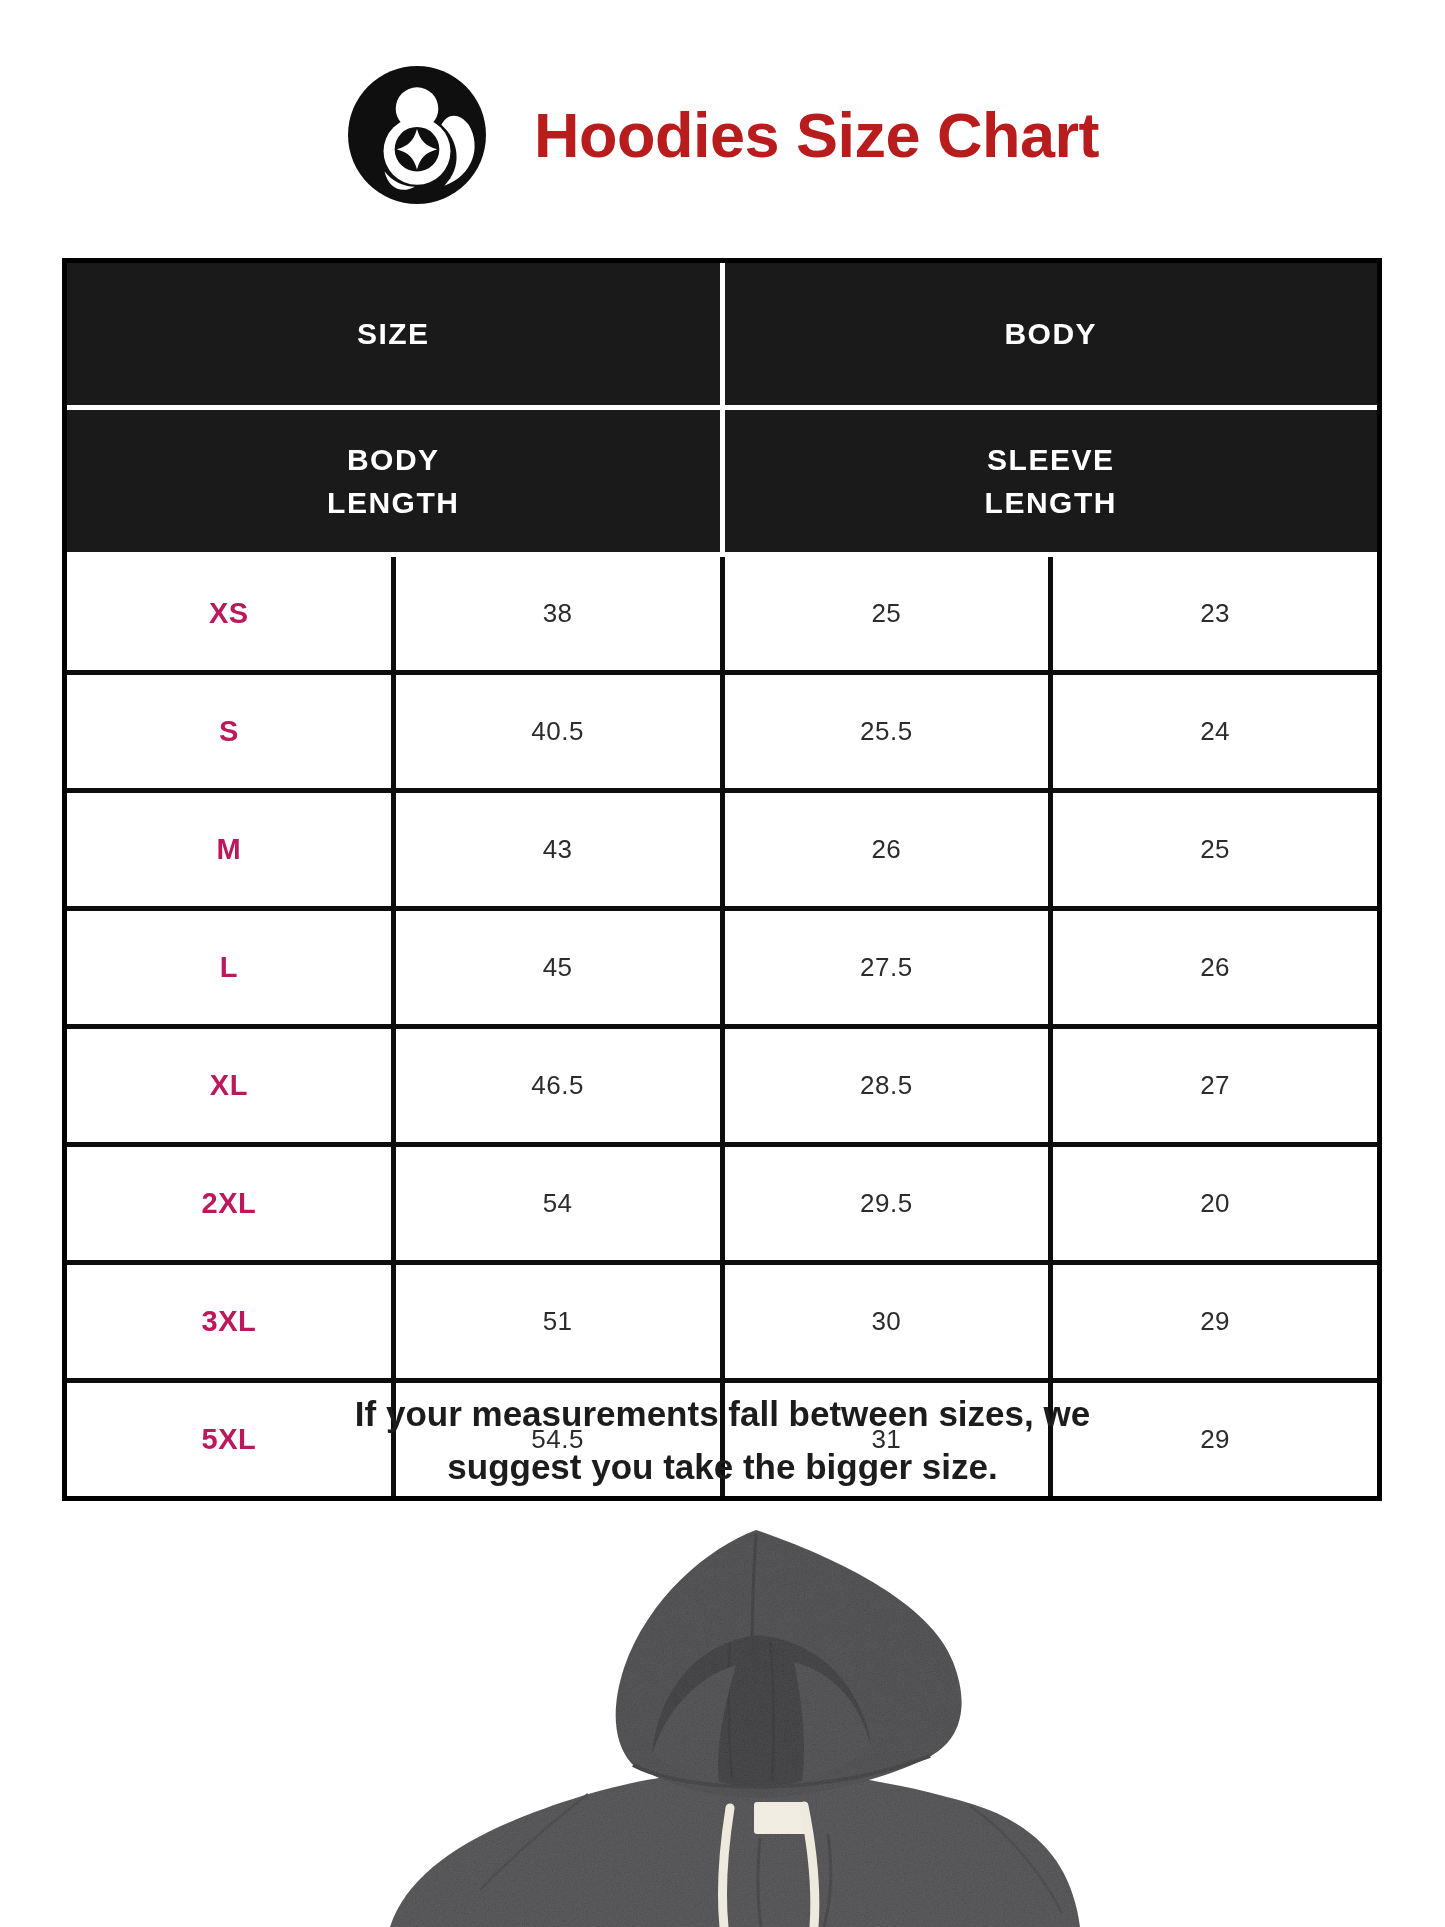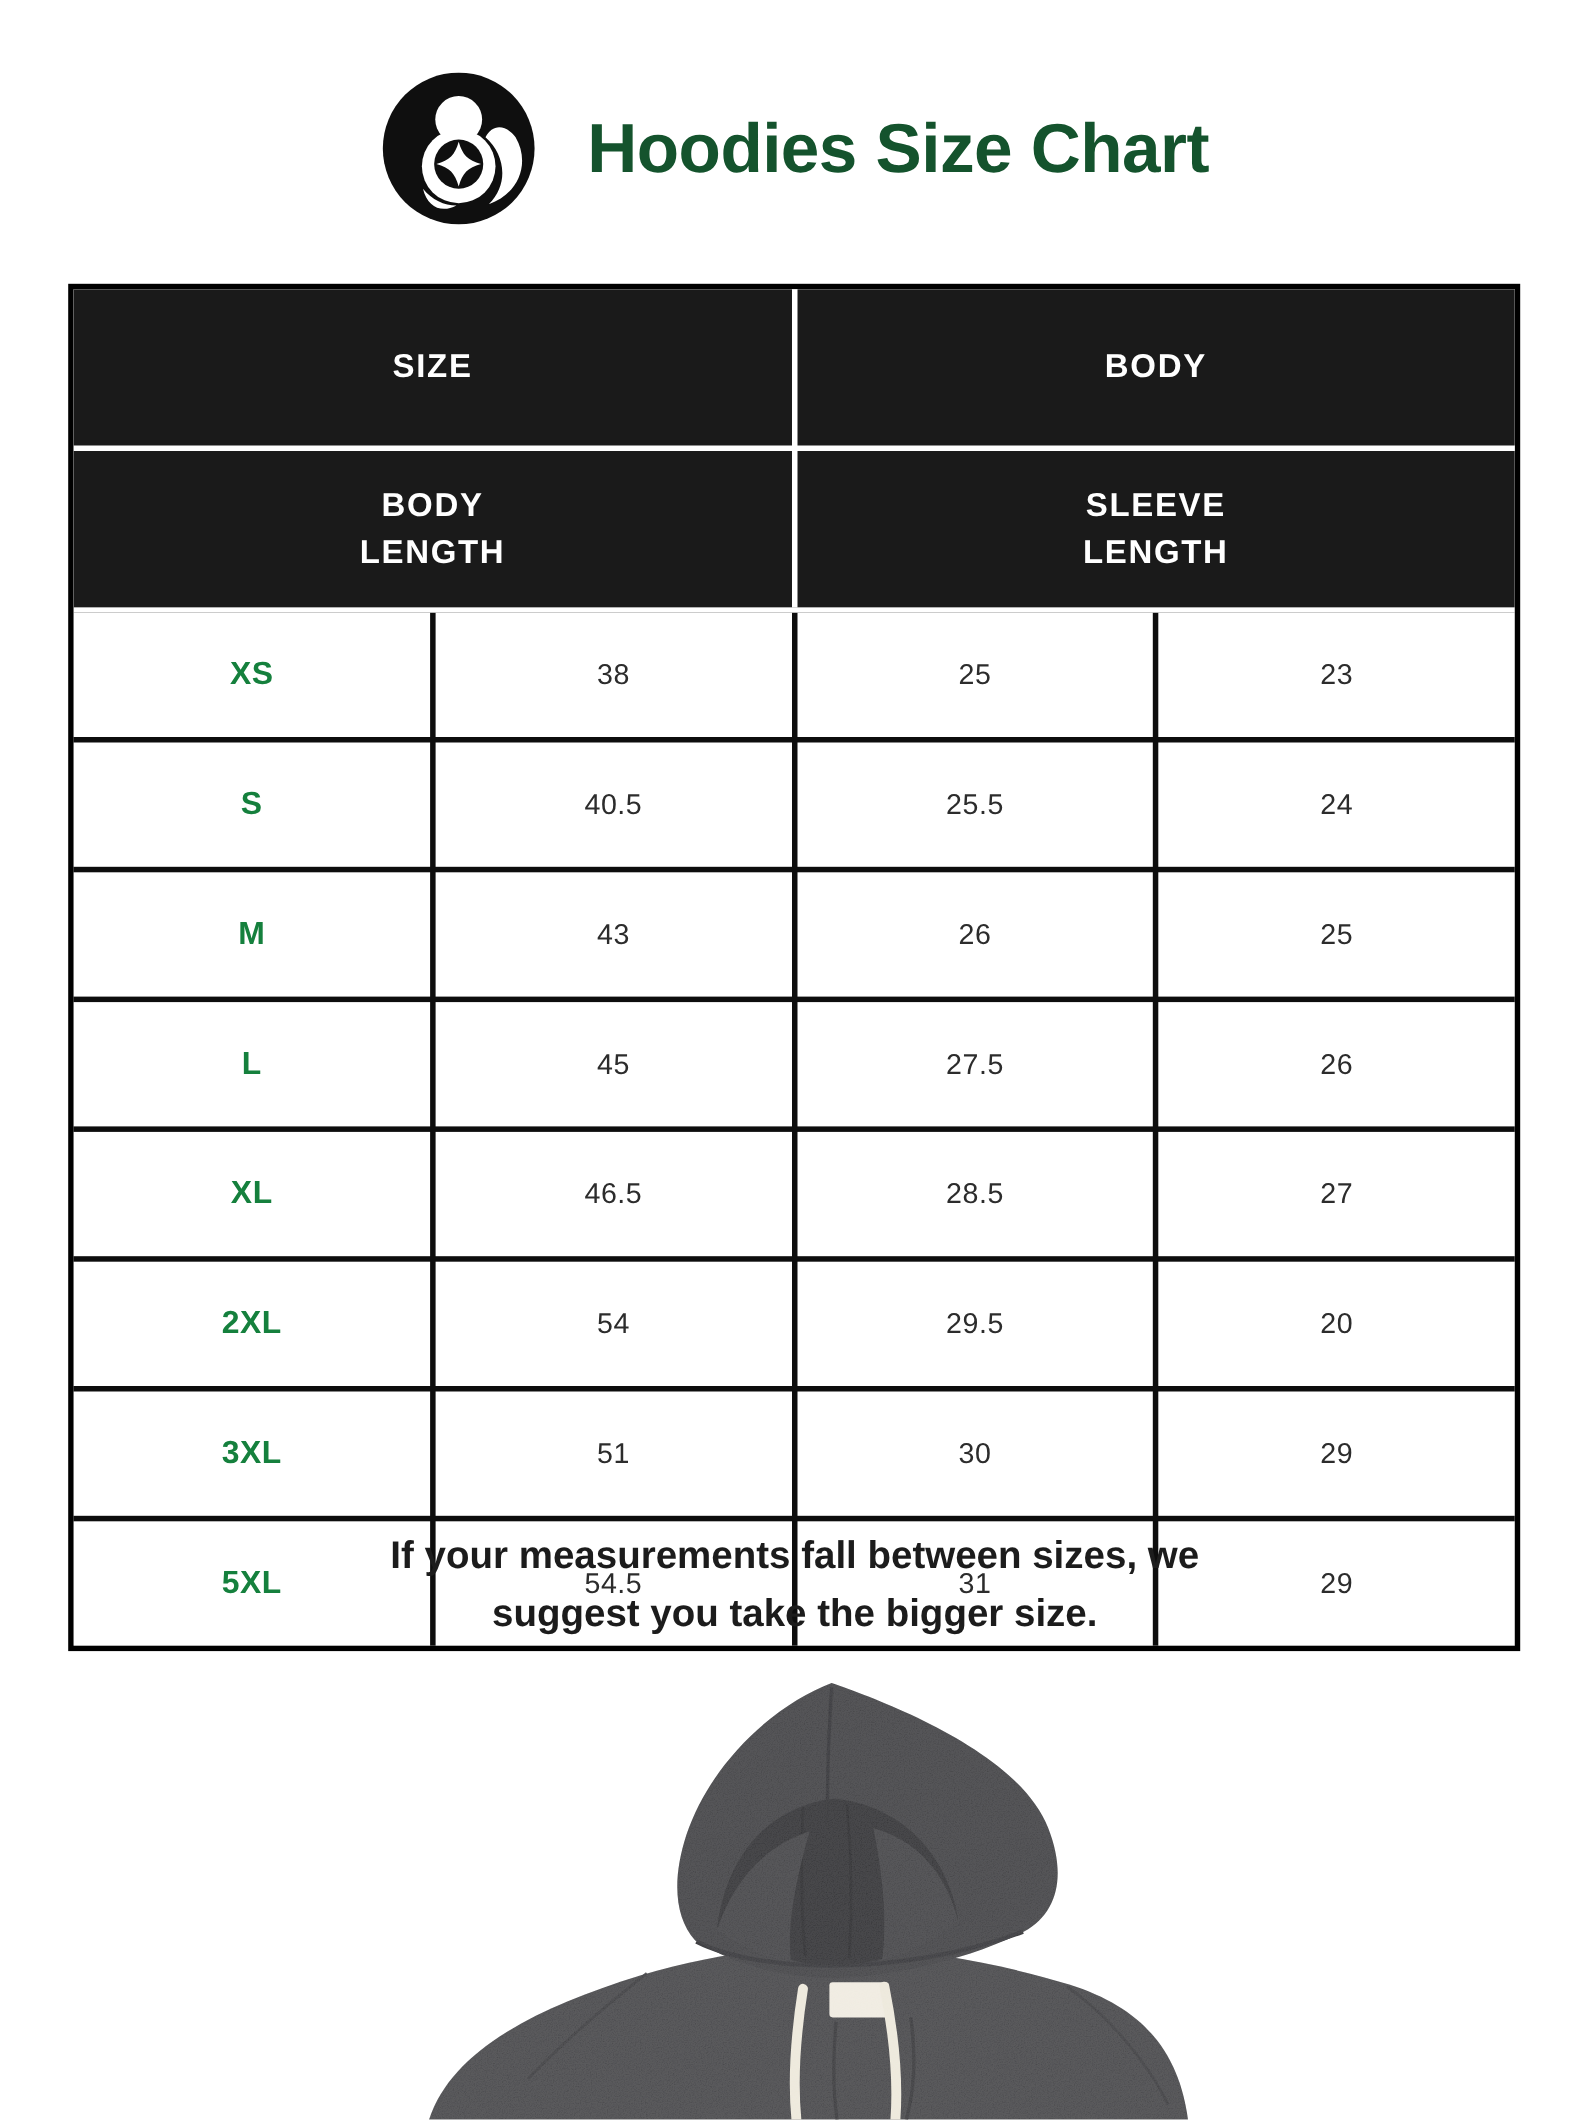--- a/index.html
+++ b/index.html
@@ -13,21 +13,21 @@
   .page{position:absolute;inset:0;}
 
   
   .brand-header{
     position:absolute;left:0;top:55px;width:100%;height:160px;
     display:flex;align-items:center;justify-content:center;gap:46px;
   }
   .logo-svg{width:142px;height:142px;flex:0 0 auto;}
   .page-title{
     font-size:63px;font-weight:800;letter-spacing:-0.5px;
-    color:#14532d;margin:0;white-space:nowrap;
+    color:#b91c1c;margin:0;white-space:nowrap;
   }
 
   
   .size-table{
     position:absolute;left:62px;top:258px;width:1320px;
     border:5px solid #000;background:#ffffff;box-sizing:border-box;
   }
   .thead{
     display:grid;grid-template-columns:repeat(2,1fr);gap:5px;
     background:#ffffff;
@@ -39,21 +39,21 @@
   }
   .hcell .wrap2{display:inline-block;max-width:175px;}
   .tbody{
     display:grid;grid-template-columns:repeat(4,1fr);gap:5px;
     background:#0d0d0d;border-top:5px solid #ffffff;
   }
   .cell{
     background:#ffffff;height:113px;
     display:flex;align-items:center;justify-content:center;
   }
-  .cell.size{font-weight:800;font-size:29px;color:#15803d;letter-spacing:0.5px;}
+  .cell.size{font-weight:800;font-size:29px;color:#be185d;letter-spacing:0.5px;}
   .cell.val{font-weight:300;font-size:26px;color:#2c2c2c;letter-spacing:0.5px;}
 
   
   .note{
     position:absolute;left:0;top:1388px;width:100%;
     text-align:center;font-weight:800;font-size:35px;line-height:1.5;
     color:#1c1c1c;margin:0;
   }
 
   

